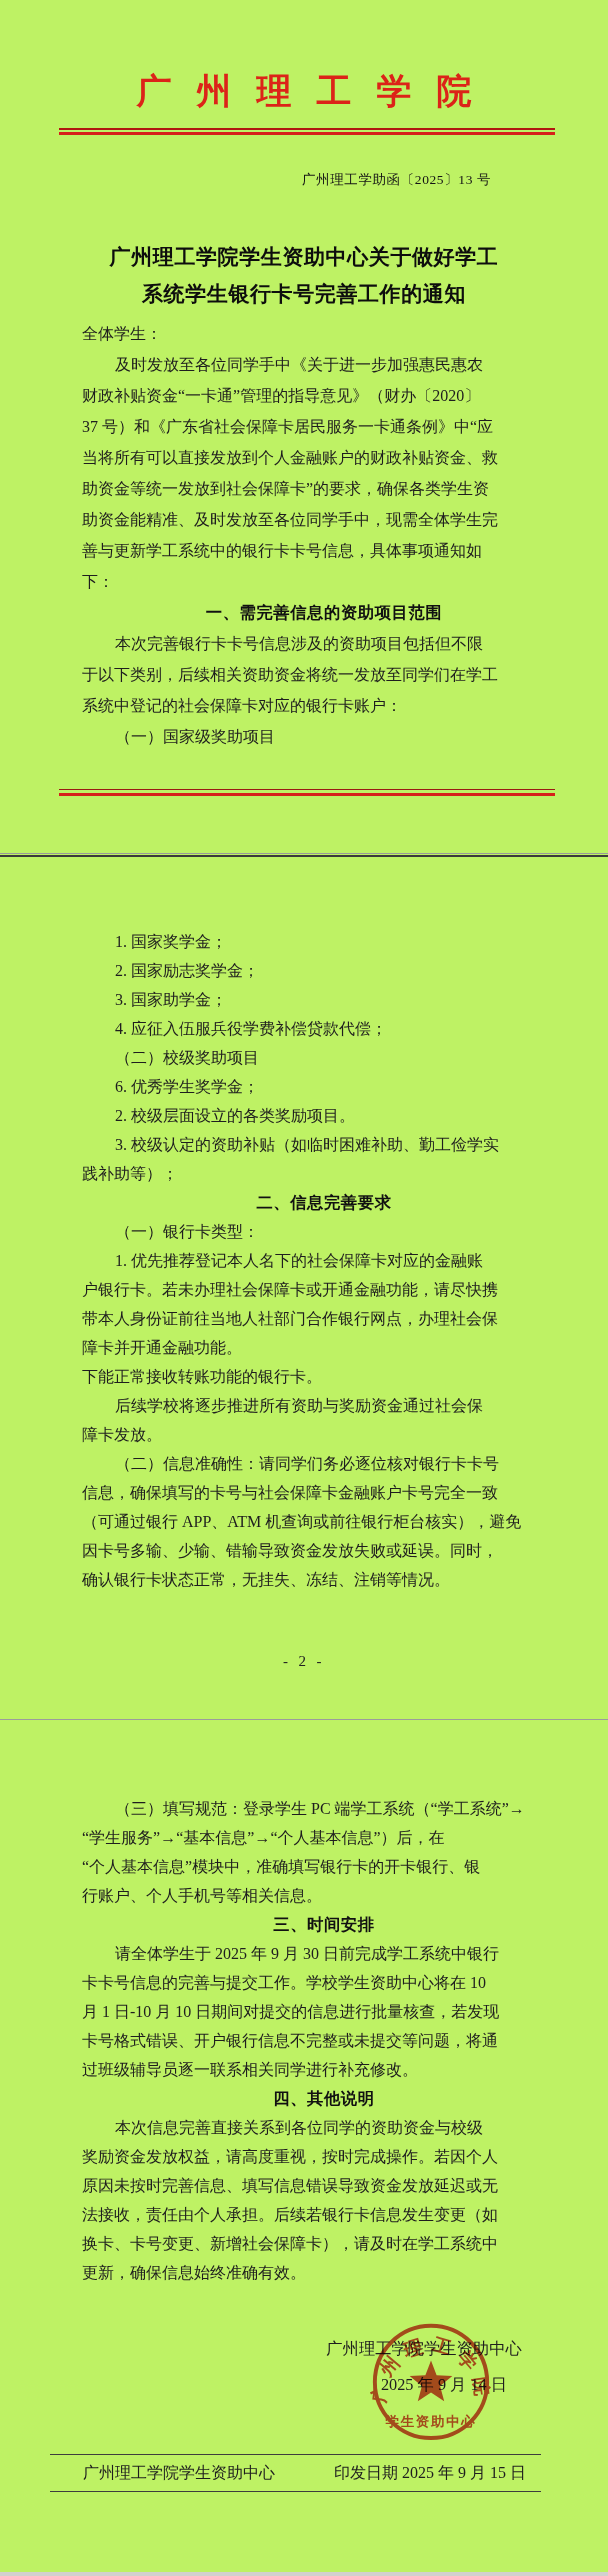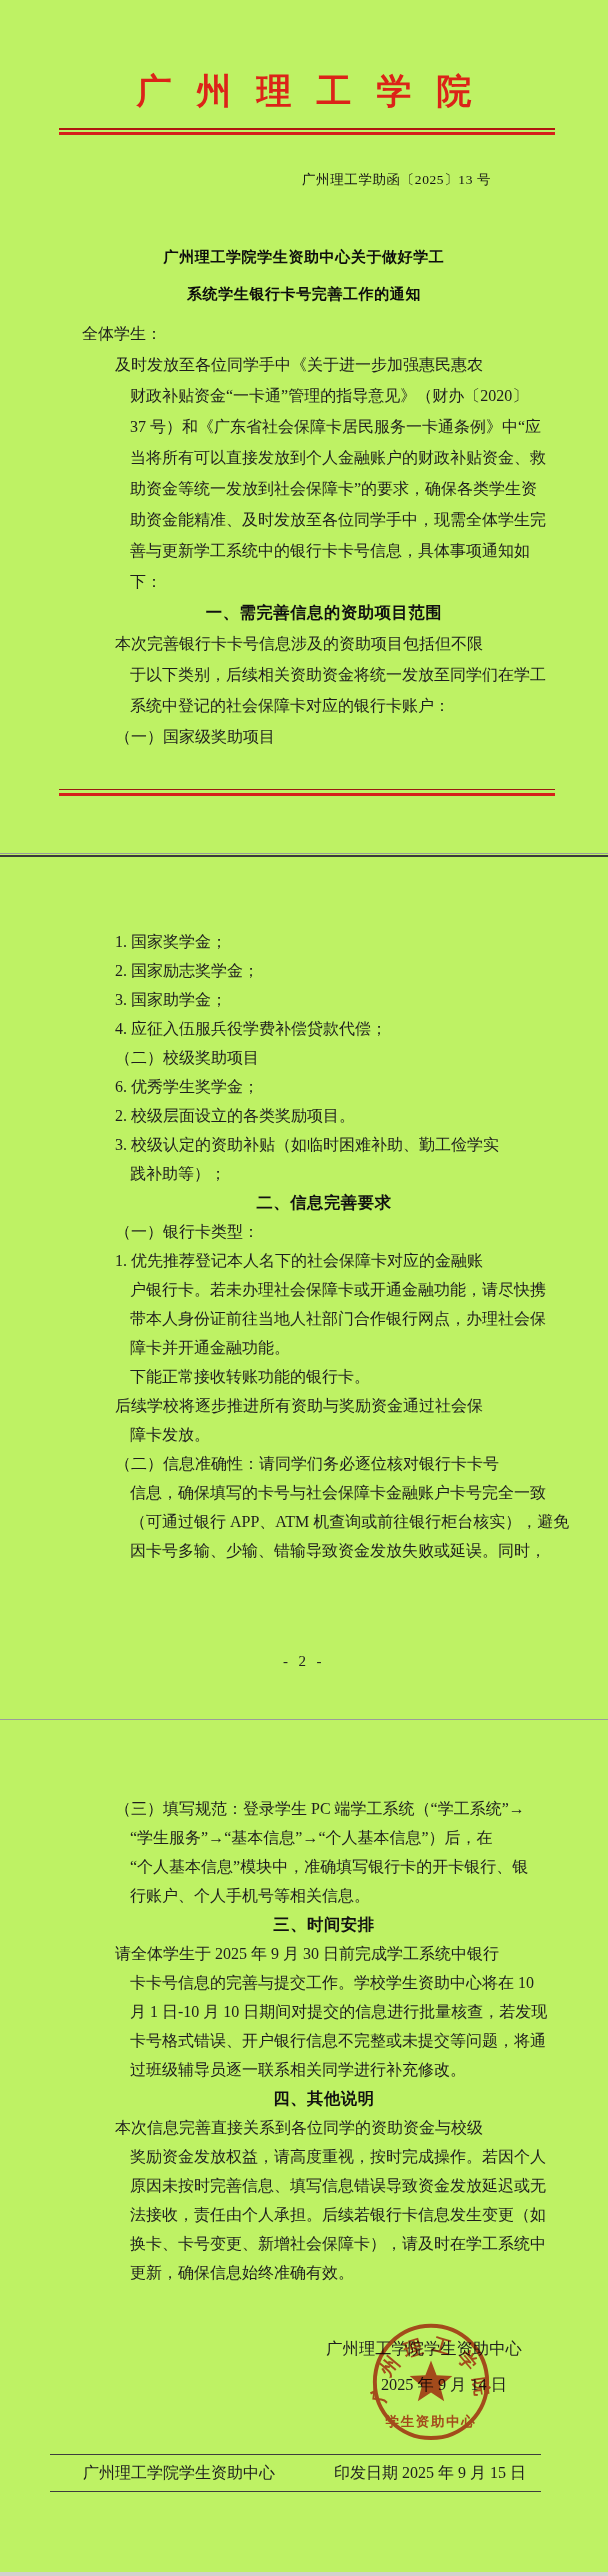--- a/index.html
+++ b/index.html
@@ -26,32 +26,32 @@
   .red-line.thin{height:1.7px;background:#b01710;}
   .red-line.thick{height:3.4px;background:#d6201a;}
   .doc-number{
     top:171px;left:302px;
     font-size:13.5px;color:#141414;
     white-space:nowrap;letter-spacing:0.6px;
   }
   .notice-title{
     top:239px;left:0;width:608px;
     text-align:center;
-    font-size:15px;font-weight:700;
+    font-size:21px;font-weight:700;
     line-height:37px;color:#0d0d0d;
     letter-spacing:0.6px;
   }
   
   .body-block{left:82px;width:451px;font-size:16px;color:#1e1e1e;}
   .body-block .line{white-space:nowrap;}
   #page1-body{top:318px;line-height:31px;}
   #page2-body{top:927px;line-height:29px;}
   #page3-body{top:1794px;line-height:29px;}
   .line.p{text-indent:33px;}
-  .line.c{text-indent:0;margin-left:48px;}
+  .line.c{text-indent:0;}
   .line.s{text-indent:0;}
   .line.h{
     text-indent:33px;font-weight:700;
     font-family:"Liberation Sans","DejaVu Sans",sans-serif;
     font-size:16.3px;letter-spacing:0.6px;color:#111;text-align:center;
   }
   .page-number{
     top:1653px;left:0;width:608px;text-align:center;
     font-size:15px;color:#222;letter-spacing:3.4px;
   }
@@ -136,20 +136,21 @@
       <div class="line c">户银行卡。若未办理社会保障卡或开通金融功能，请尽快携</div>
       <div class="line c">带本人身份证前往当地人社部门合作银行网点，办理社会保</div>
       <div class="line c">障卡并开通金融功能。</div>
       <div class="line c">下能正常接收转账功能的银行卡。</div>
       <div class="line p">后续学校将逐步推进所有资助与奖励资金通过社会保</div>
       <div class="line c">障卡发放。</div>
       <div class="line p">（二）信息准确性：请同学们务必逐位核对银行卡卡号</div>
       <div class="line c">信息，确保填写的卡号与社会保障卡金融账户卡号完全一致</div>
       <div class="line c">（可通过银行 APP、ATM 机查询或前往银行柜台核实），避免</div>
       <div class="line c">因卡号多输、少输、错输导致资金发放失败或延误。同时，</div>
+      <div class="line c">确认银行卡状态正常，无挂失、冻结、注销等情况。</div>
     </div>
 
   <div class="abs page-number">- 2 -</div>
 
   <div class="abs divider-soft" style="top:1719px;"></div>
 
   <div id="page3-body" class="abs body-block">
       <div class="line p">（三）填写规范：登录学生 PC 端学工系统（“学工系统”→</div>
       <div class="line c">“学生服务”→“基本信息”→“个人基本信息”）后，在</div>
       <div class="line c">“个人基本信息”模块中，准确填写银行卡的开卡银行、银</div>

